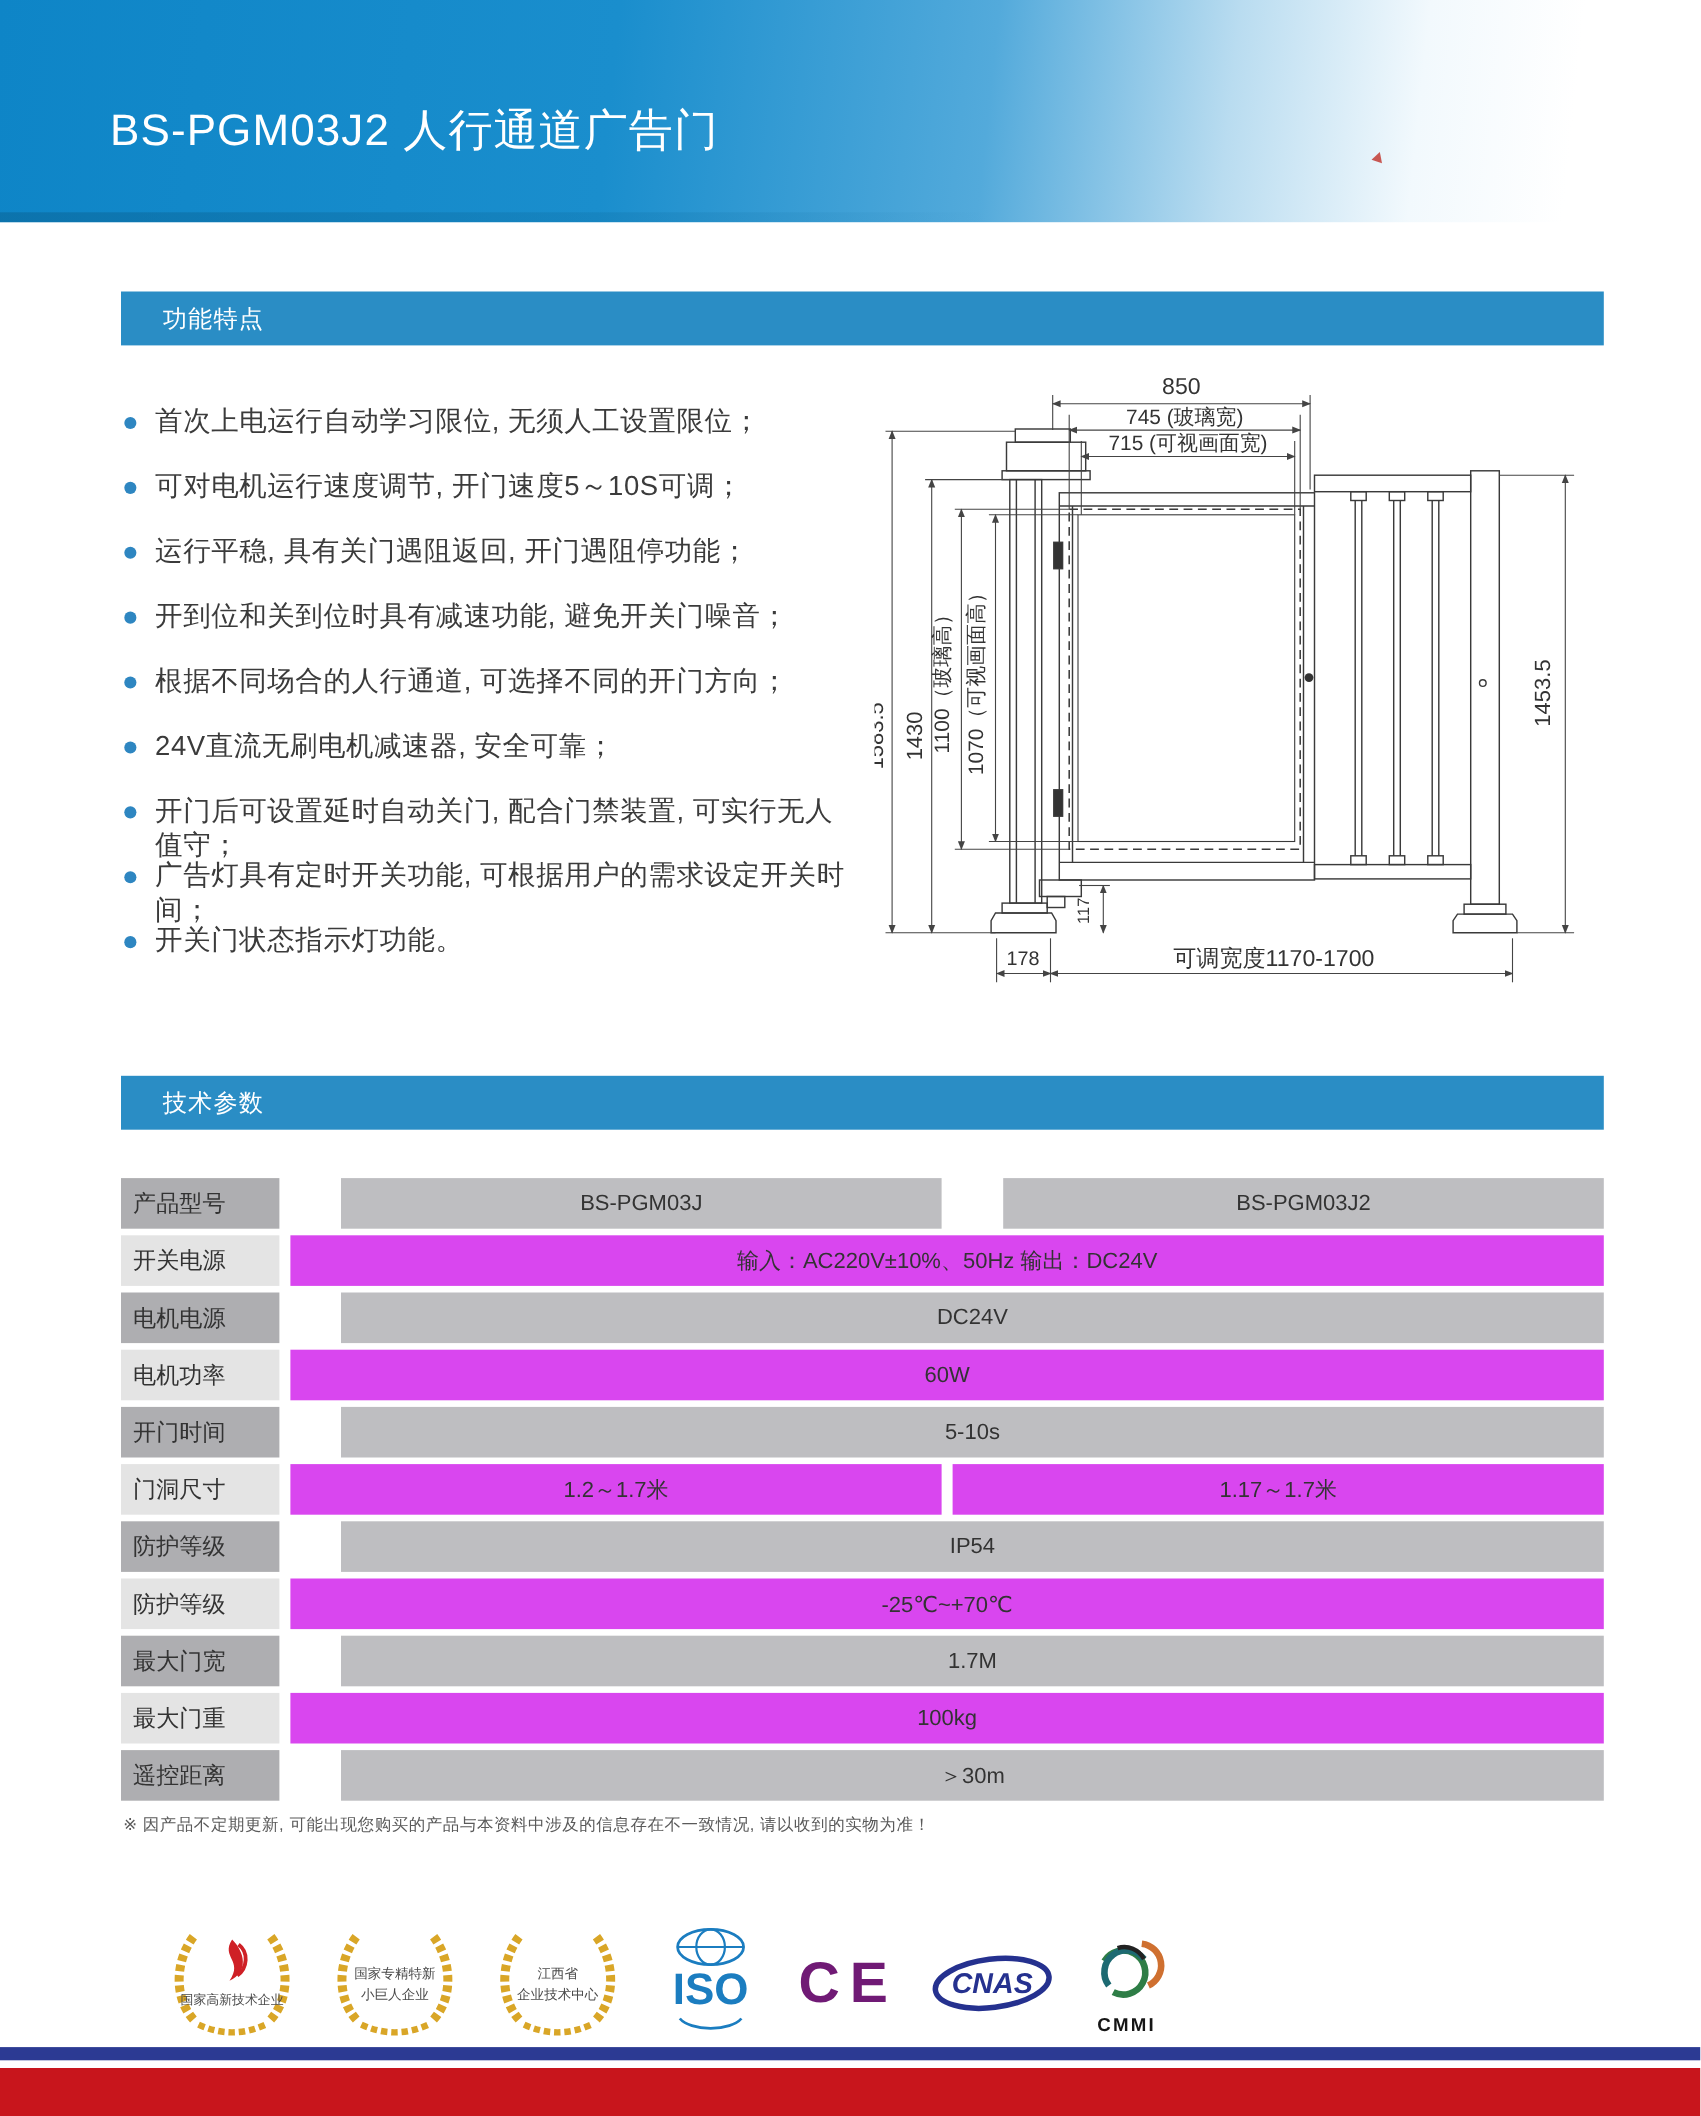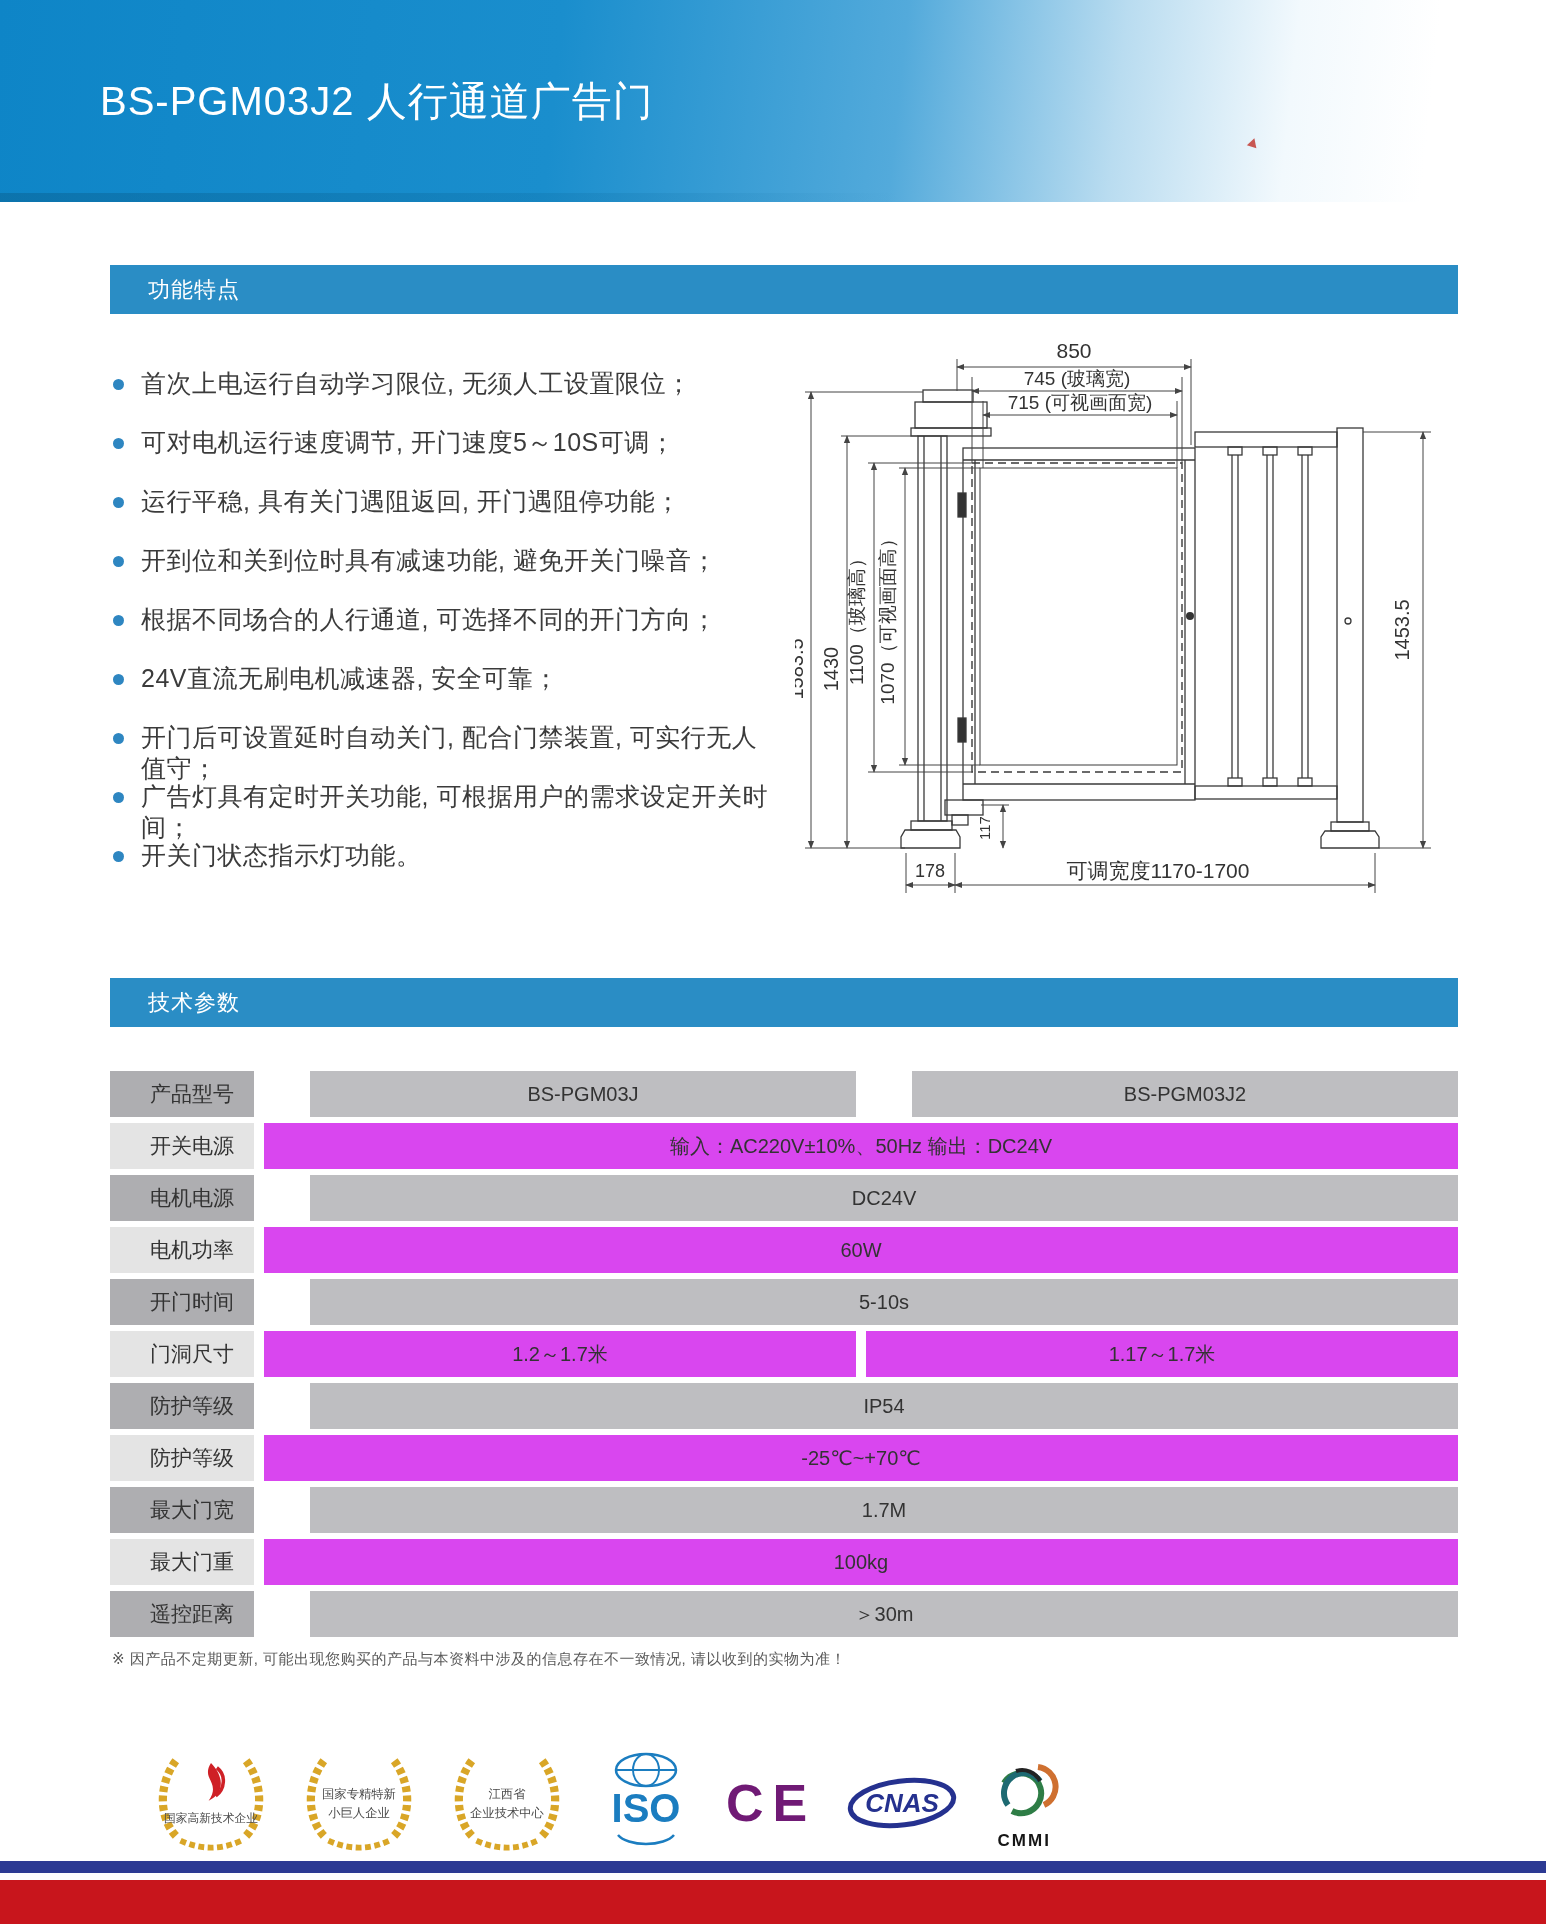--- a/index.html
+++ b/index.html
@@ -10,21 +10,21 @@
   
   .header{
     position:absolute;left:0;top:0;width:1546px;height:202px;
     background:linear-gradient(96deg,#0e85c7 0%,#1a8ecd 36%,#53aadb 58%,#b9dcf0 72%,#f2f9fd 83%,#ffffff 92%);
   }
   .header-shade{
     position:absolute;left:0;bottom:0;width:900px;height:9px;
     background:linear-gradient(to right,rgba(10,100,150,.55),rgba(10,100,150,0));
   }
   .page-title{
-    position:absolute;left:100px;top:74px;font-size:40px;letter-spacing:1px;color:#ffffff;
+    position:absolute;left:100px;top:91px;font-size:40px;letter-spacing:1px;color:#ffffff;
     font-weight:400;white-space:nowrap;
   }
   .red-tick{
     position:absolute;left:1248px;top:138px;width:0;height:0;
     border-left:5px solid transparent;border-right:5px solid transparent;
     border-bottom:9px solid #c23b34;transform:rotate(18deg);opacity:.85;
   }
   
   .section-bar{
     position:absolute;left:110px;width:1348px;height:49px;background:#2a8dc5;
@@ -41,21 +41,21 @@
   }
   .feature-text{margin-left:17px;font-size:25px;line-height:31px;color:#3b3b3b;letter-spacing:.5px;}
   
   .diagram{position:absolute;left:795px;top:325px;width:695px;height:585px;}
   .diagram svg{width:100%;height:100%;}
   .diagram text{font-family:"Liberation Sans","DejaVu Sans",sans-serif;fill:#333;}
   
   .specs-table{position:absolute;left:110px;top:1071px;width:1348px;}
   .spec-row{display:grid;grid-template-columns:144px 1194px;column-gap:10px;margin-bottom:6px;}
   .spec-label{
-    height:46px;display:flex;align-items:center;padding-left:40px;box-sizing:border-box;
+    height:46px;display:flex;align-items:center;padding-left:11px;box-sizing:border-box;
     font-size:21px;color:#333;
   }
   .spec-values{display:grid;column-gap:10px;}
   .spec-values.single{grid-template-columns:1fr;}
   .spec-values.split{grid-template-columns:592px 592px;}
   .spec-cell{
     height:46px;display:flex;align-items:center;justify-content:center;
     font-size:20px;color:#333;text-align:center;
   }
   .row-dark .spec-label{background:#aeaeb1;}

